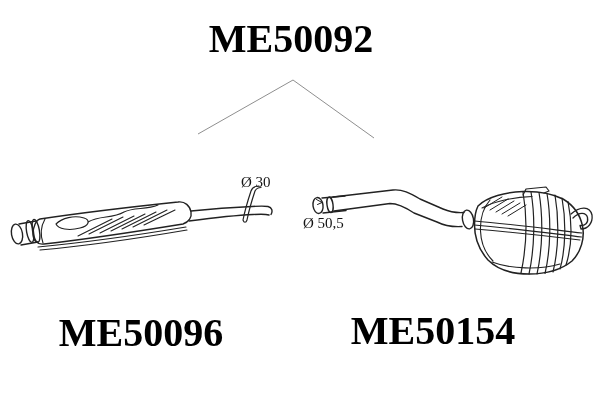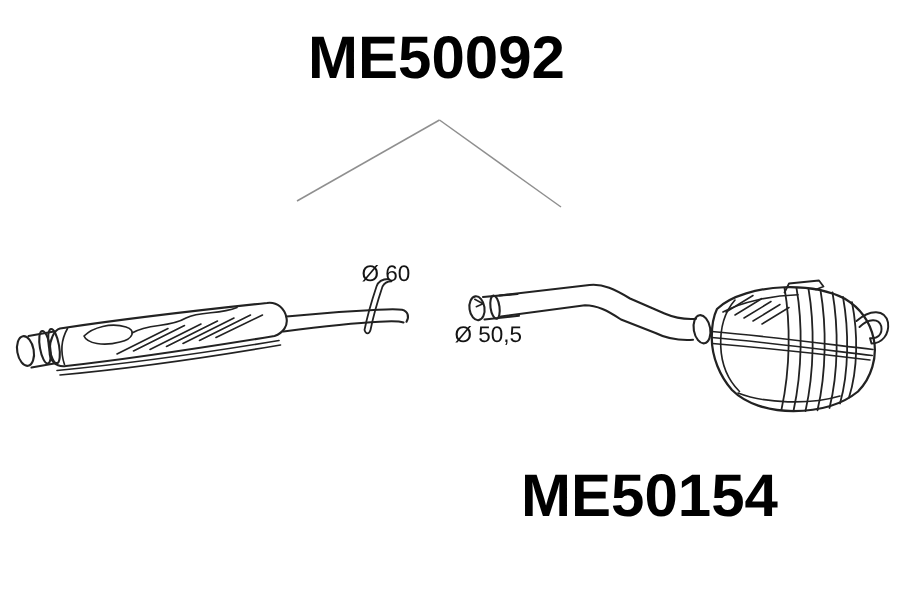--- a/index.html
+++ b/index.html
@@ -1,18 +1,18 @@
 <!DOCTYPE html>
 <html><head>
 <meta charset="utf-8">
 <style>
   html,body{margin:0;padding:0;background:#e8e8e8;}
   .canvas{
     position:relative;width:600px;height:400px;background:#ffffff;
-    font-family:Liberation Sans, sans-serif;overflow:hidden;
+    font-family:Liberation Serif, serif;overflow:hidden;
   }
   .artwork{position:absolute;left:0;top:0;}
   .pn{
     position:absolute;transform:translateX(-50%);
     font-weight:bold;font-size:40px;line-height:1;color:#000;
     white-space:nowrap;letter-spacing:0;
   }
   .pn.title{left:291px;top:19px;}
   .pn.left{left:141px;top:313px;}
   .pn.right{left:433px;top:311px;}
@@ -86,19 +86,20 @@
       <path stroke-width="1.2" d="M523 195 L526 189 L546 187 L549 191 L544 193"></path>
       <path stroke-width="1.3" d="M571 214 C580 206 590 206 592 215 C593 223 588 229 581 229
                M573 218 C579 212 586 212 587.5 217.5 C588.5 223 585 226 580 225.5
                M581 229 L580 225.5"></path>
       <path stroke-width="1.1" d="M492 262 C510 269 540 270 560 264"></path>
     </g>
   </svg>
 
   <div class="pn title">ME50092</div>
 
-  <div class="dim d-left">Ø 60</div>
+  <div class="dim d-left">Ø 30</div>
 
   <div class="dim d-right">Ø 50,5</div>
 
+  <div class="pn left">ME50096</div>
 
   <div class="pn right">ME50154</div>
 </div>
 
 </body></html>

